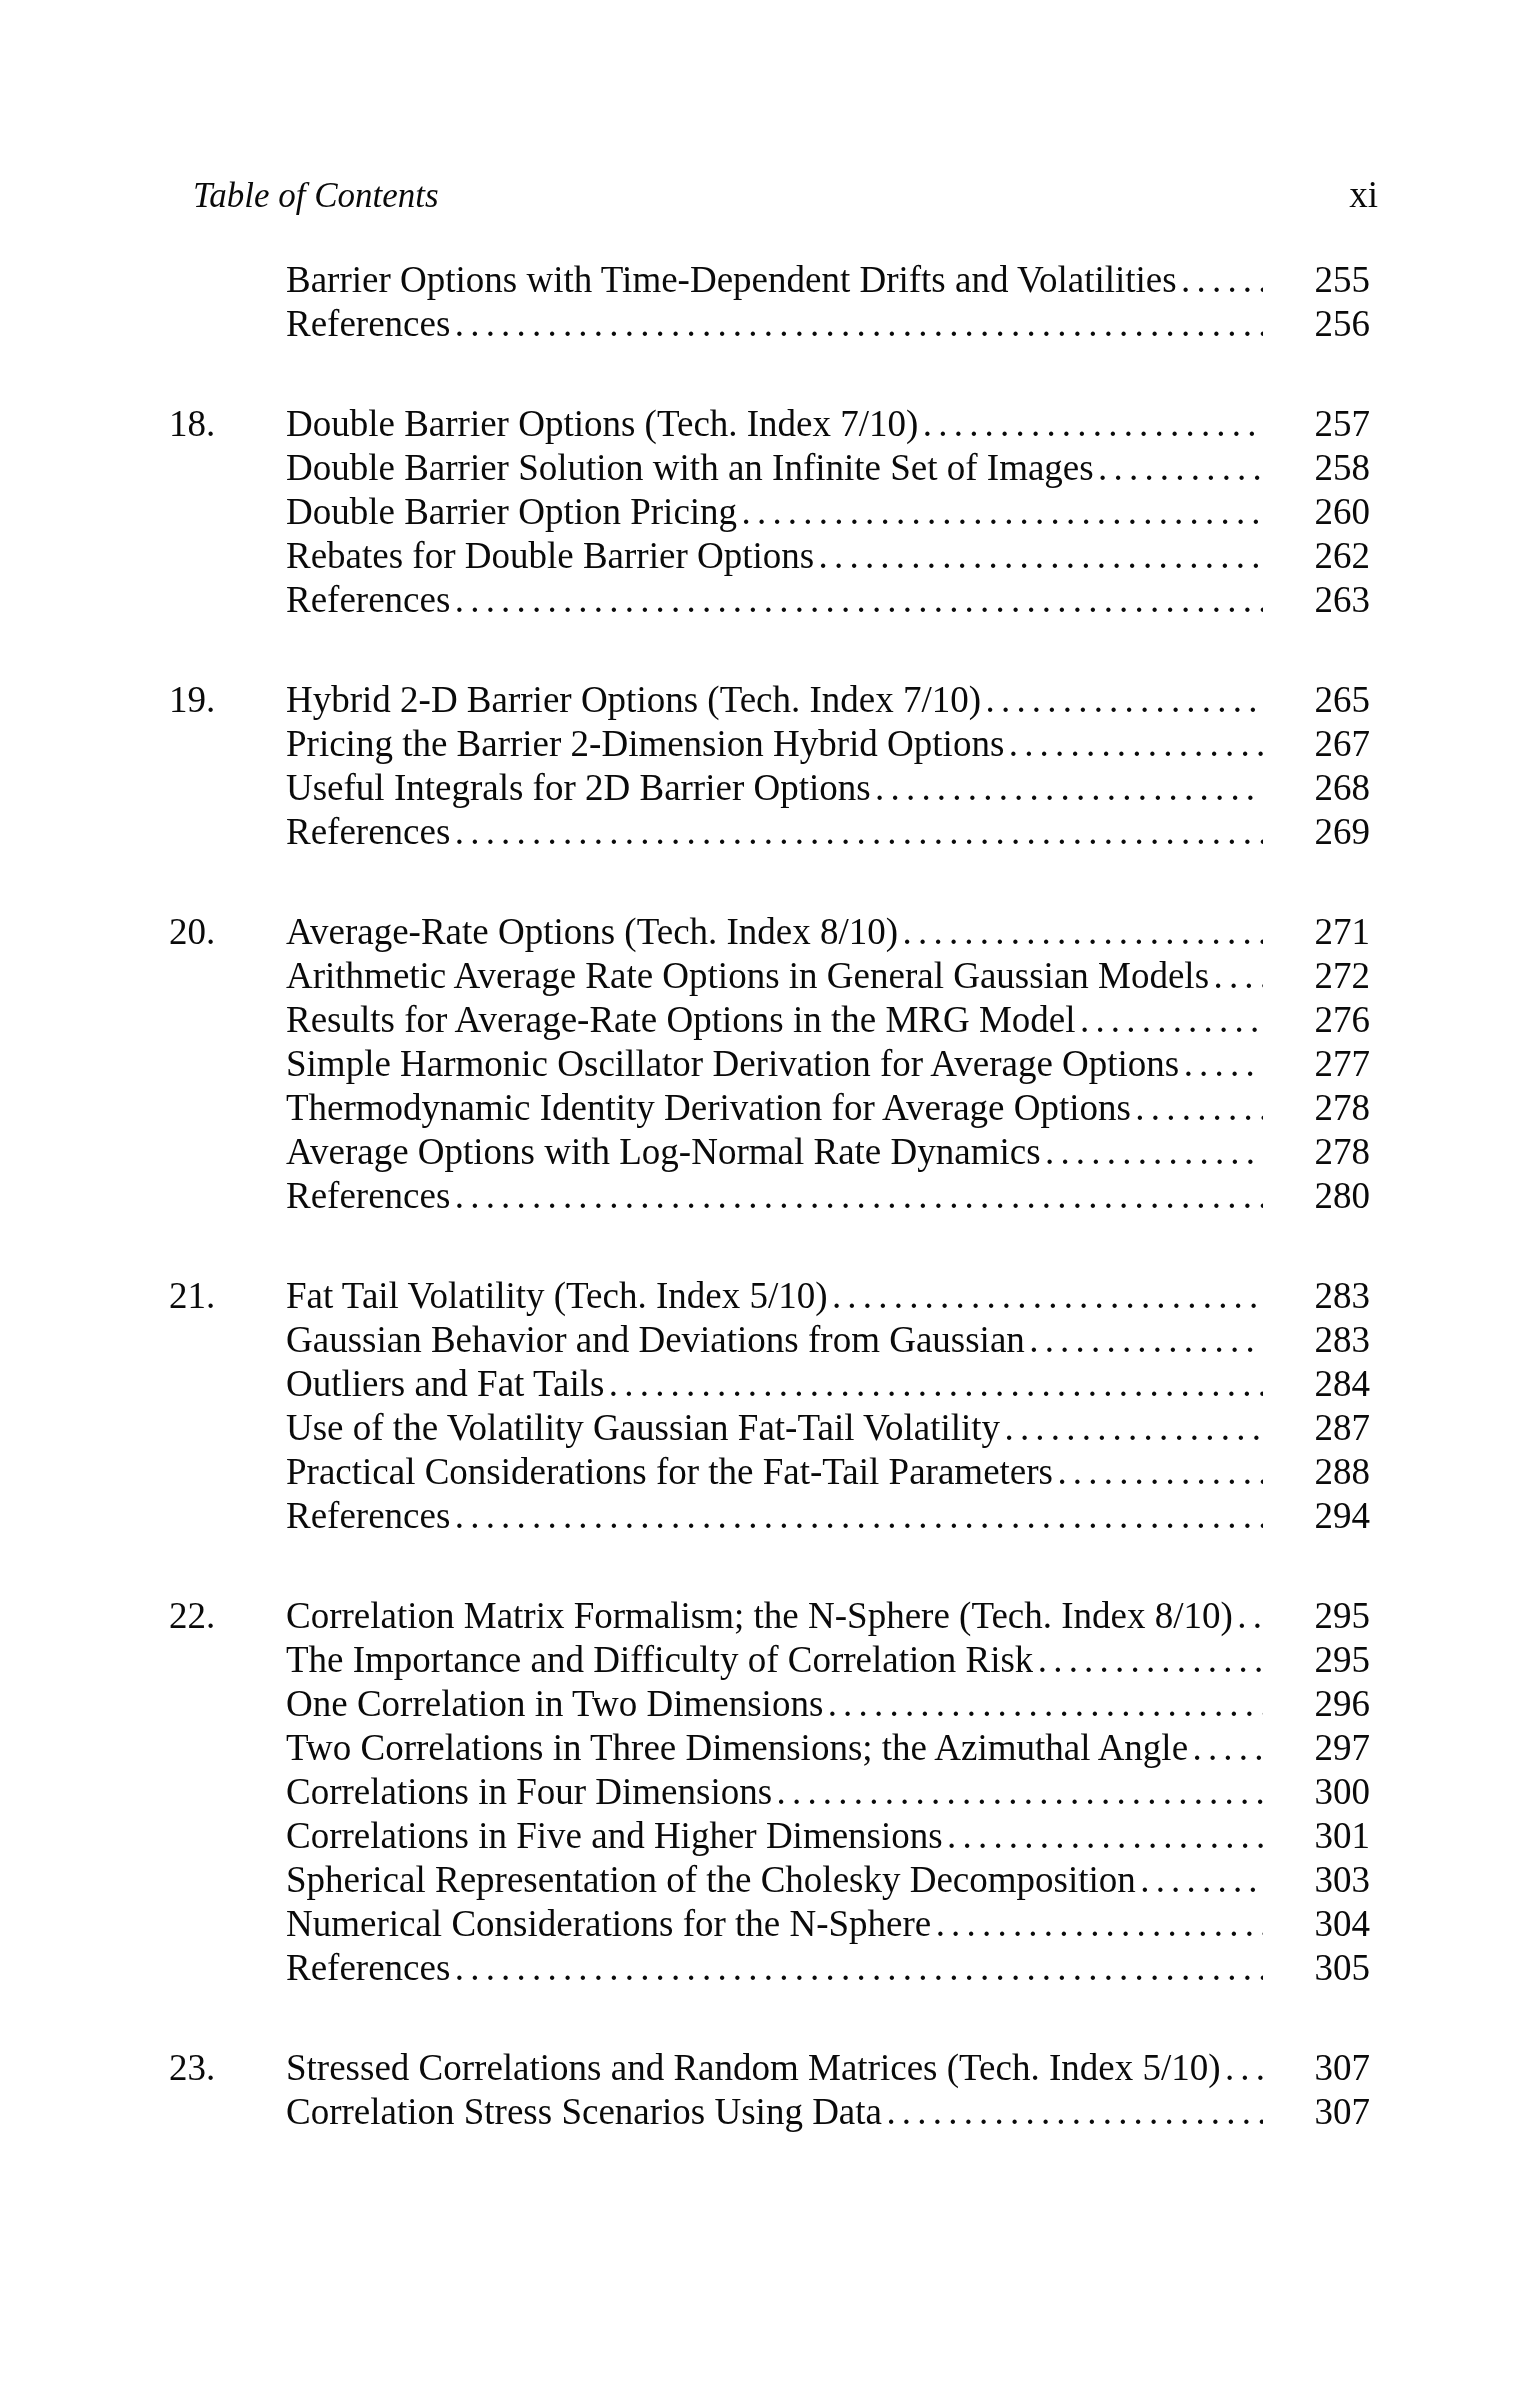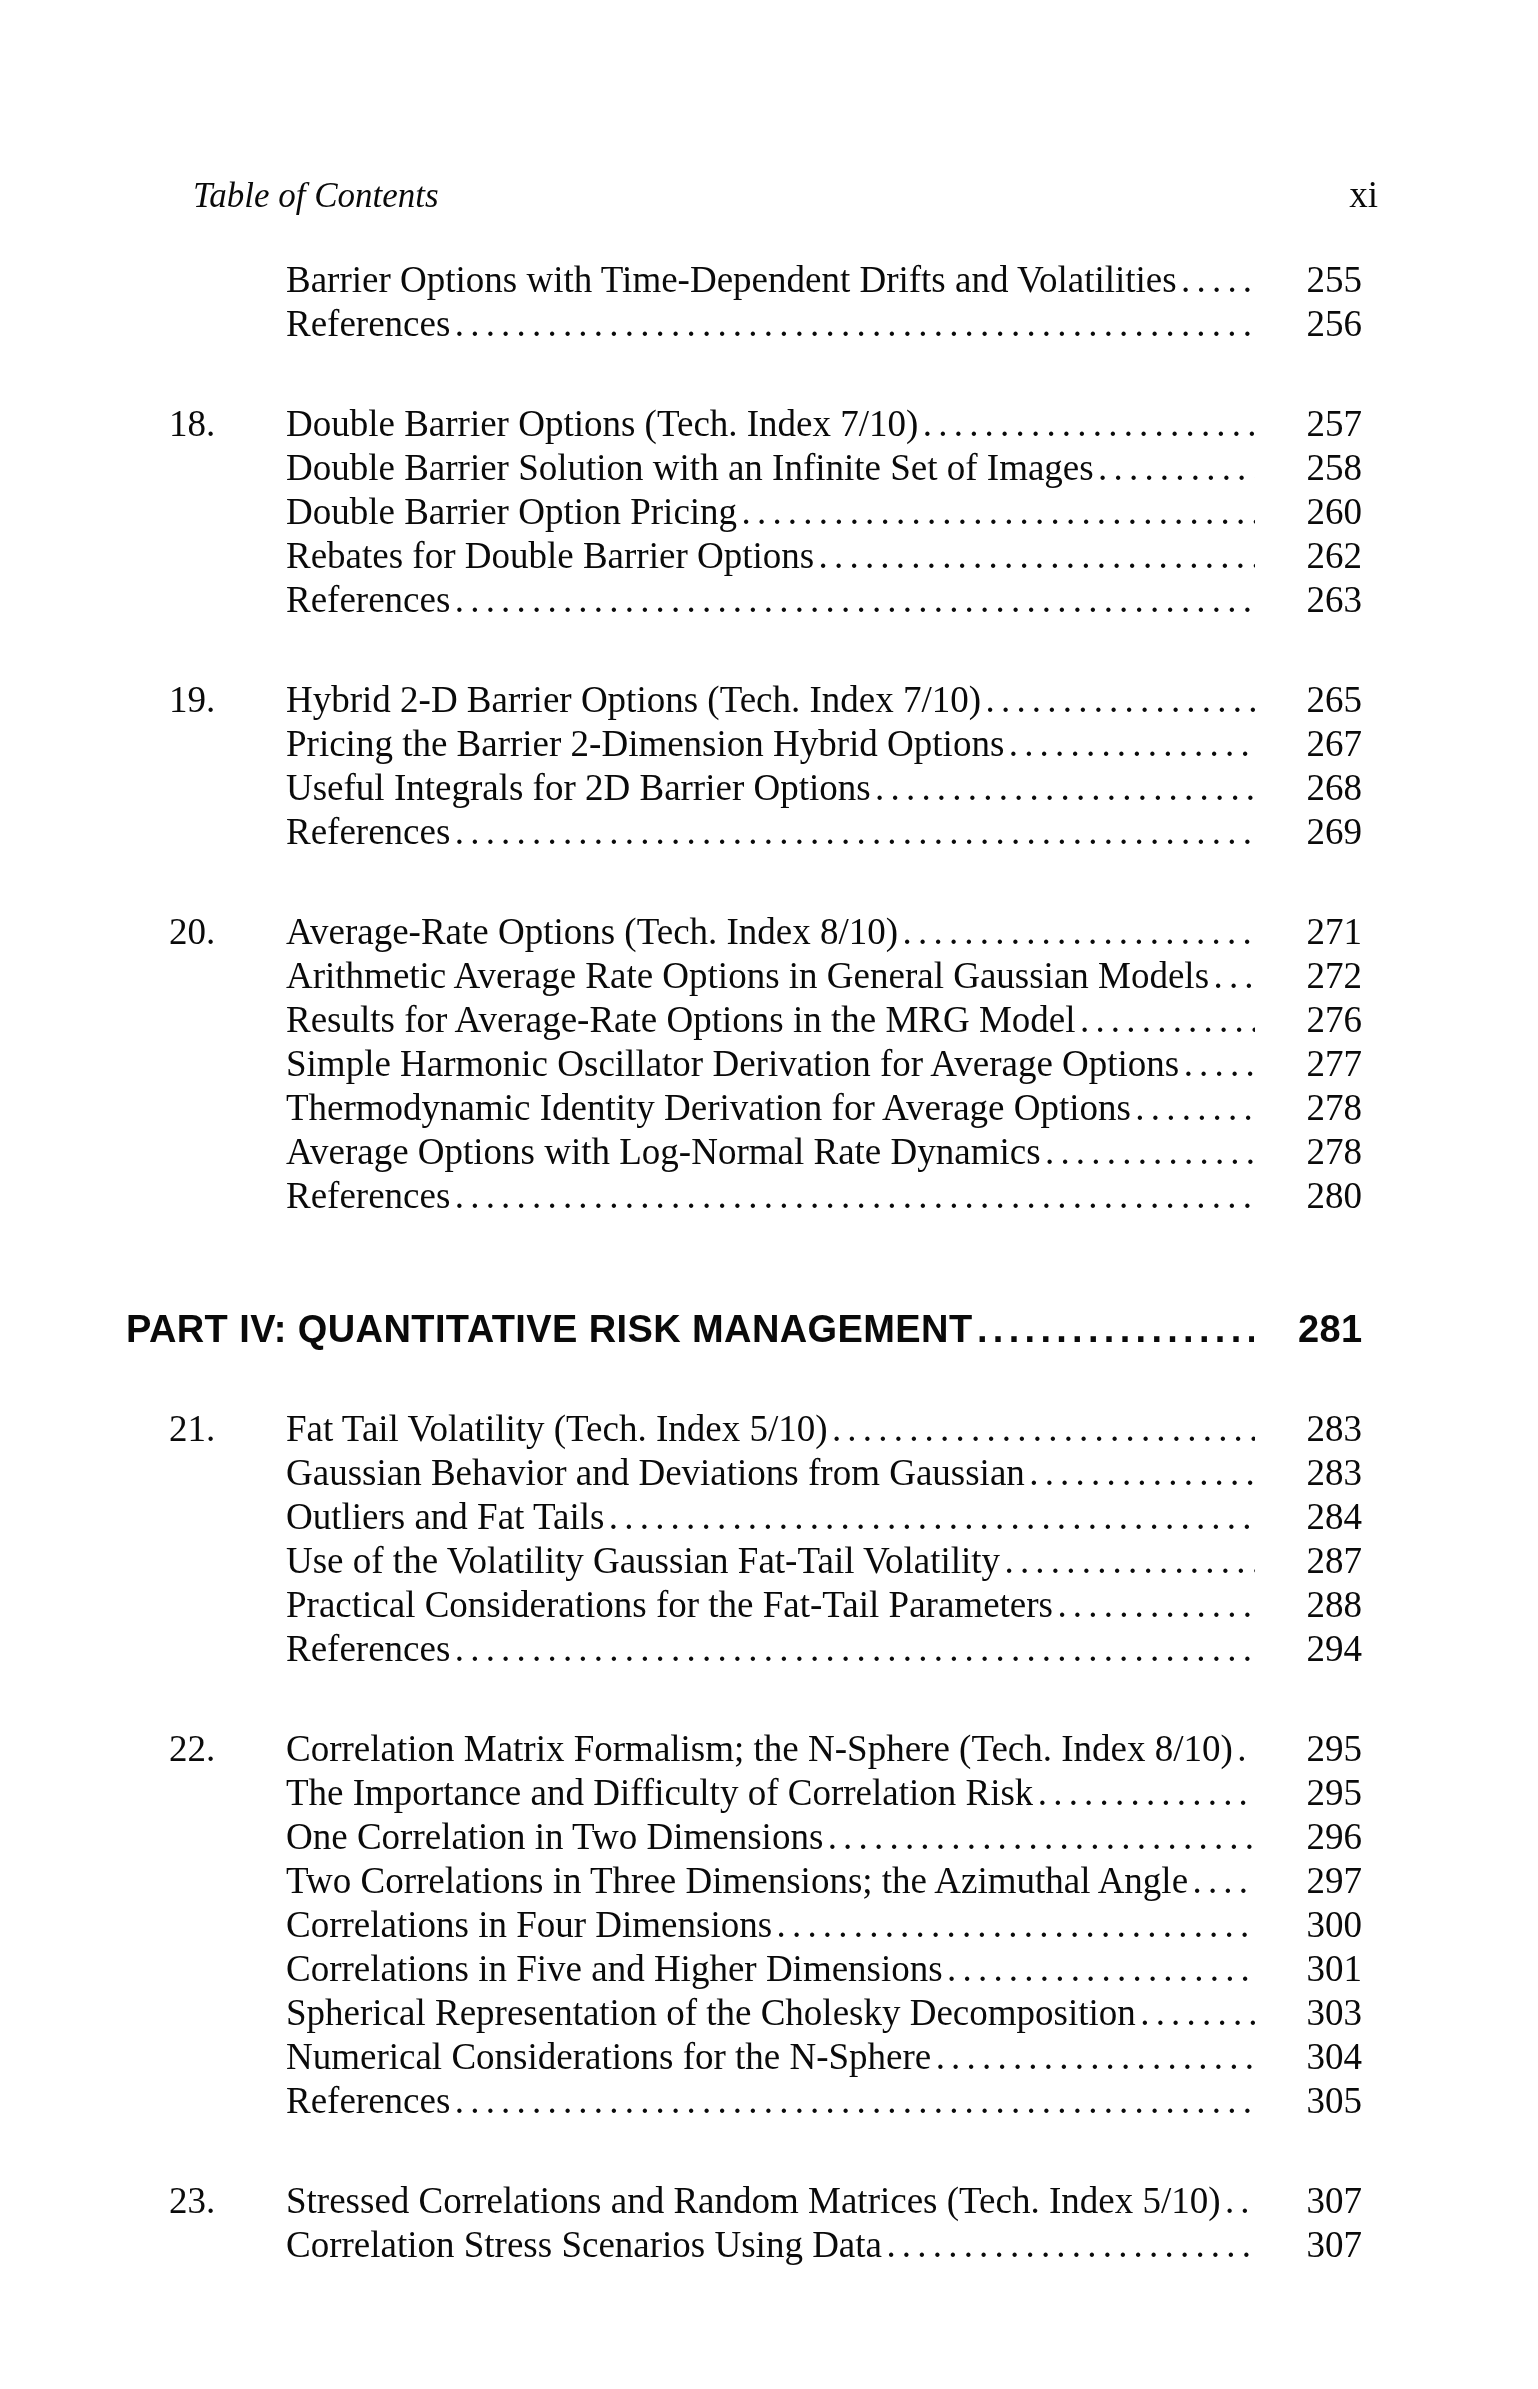--- a/index.html
+++ b/index.html
@@ -35,21 +35,21 @@
     font-size: 37px;
     line-height: 39px;
     white-space: nowrap;
   }
 
   
   .toc {
     position: absolute;
     top: 258px;
     left: 126px;
-    right: 176px;
+    right: 168px;
     font-size: 37px;
   }
   .section + .section { margin-top: 44px; }
   .section.part-section { margin-top: 89px; }
 
   .row {
     display: flex;
     align-items: baseline;
     line-height: 44px;
     white-space: nowrap;
@@ -200,27 +200,20 @@
           <span class="title">Average Options with Log-Normal Rate Dynamics</span>
           <span class="leader"></span>
           <span class="pagenum">278</span>
         </div>
         <div class="row sub-row">
           <span class="title">References</span>
           <span class="leader"></span>
           <span class="pagenum">280</span>
         </div>
       </section>
-      <section class="section part-section">
-        <div class="row part-row">
-          <span class="title">PART IV: QUANTITATIVE RISK MANAGEMENT</span>
-          <span class="leader"></span>
-          <span class="pagenum">281</span>
-        </div>
-      </section>
       <section class="section">
         <div class="row chapter-row">
           <span class="num">21.</span>
           <span class="title">Fat Tail Volatility (Tech. Index 5/10)</span>
           <span class="leader"></span>
           <span class="pagenum">283</span>
         </div>
         <div class="row sub-row">
           <span class="title">Gaussian Behavior and Deviations from Gaussian</span>
           <span class="leader"></span>

